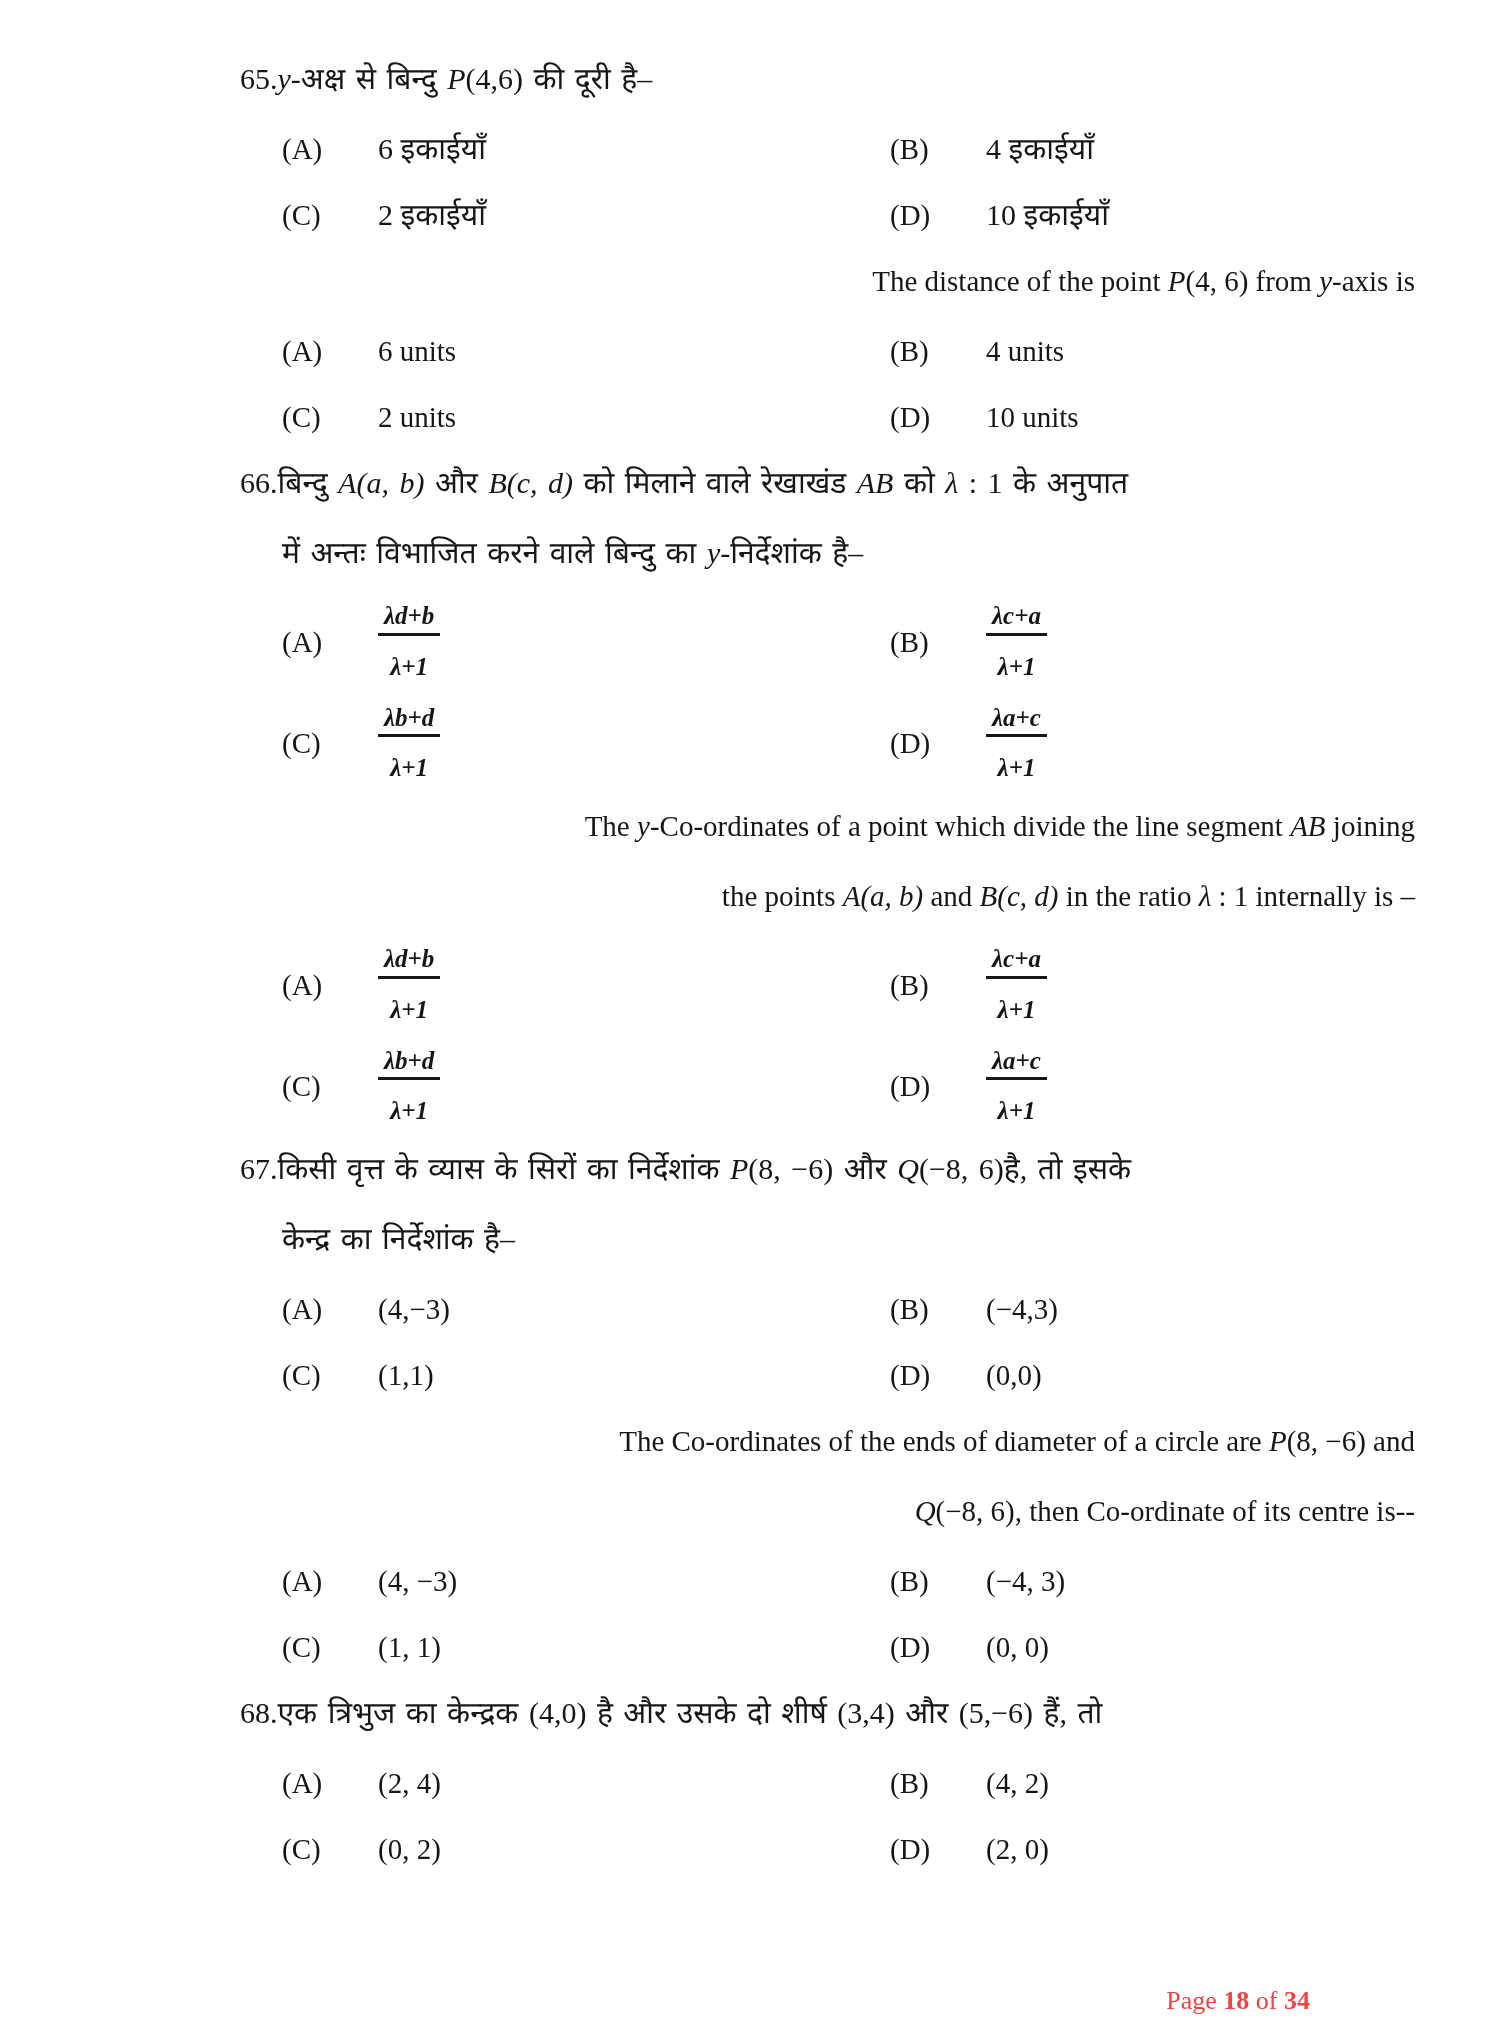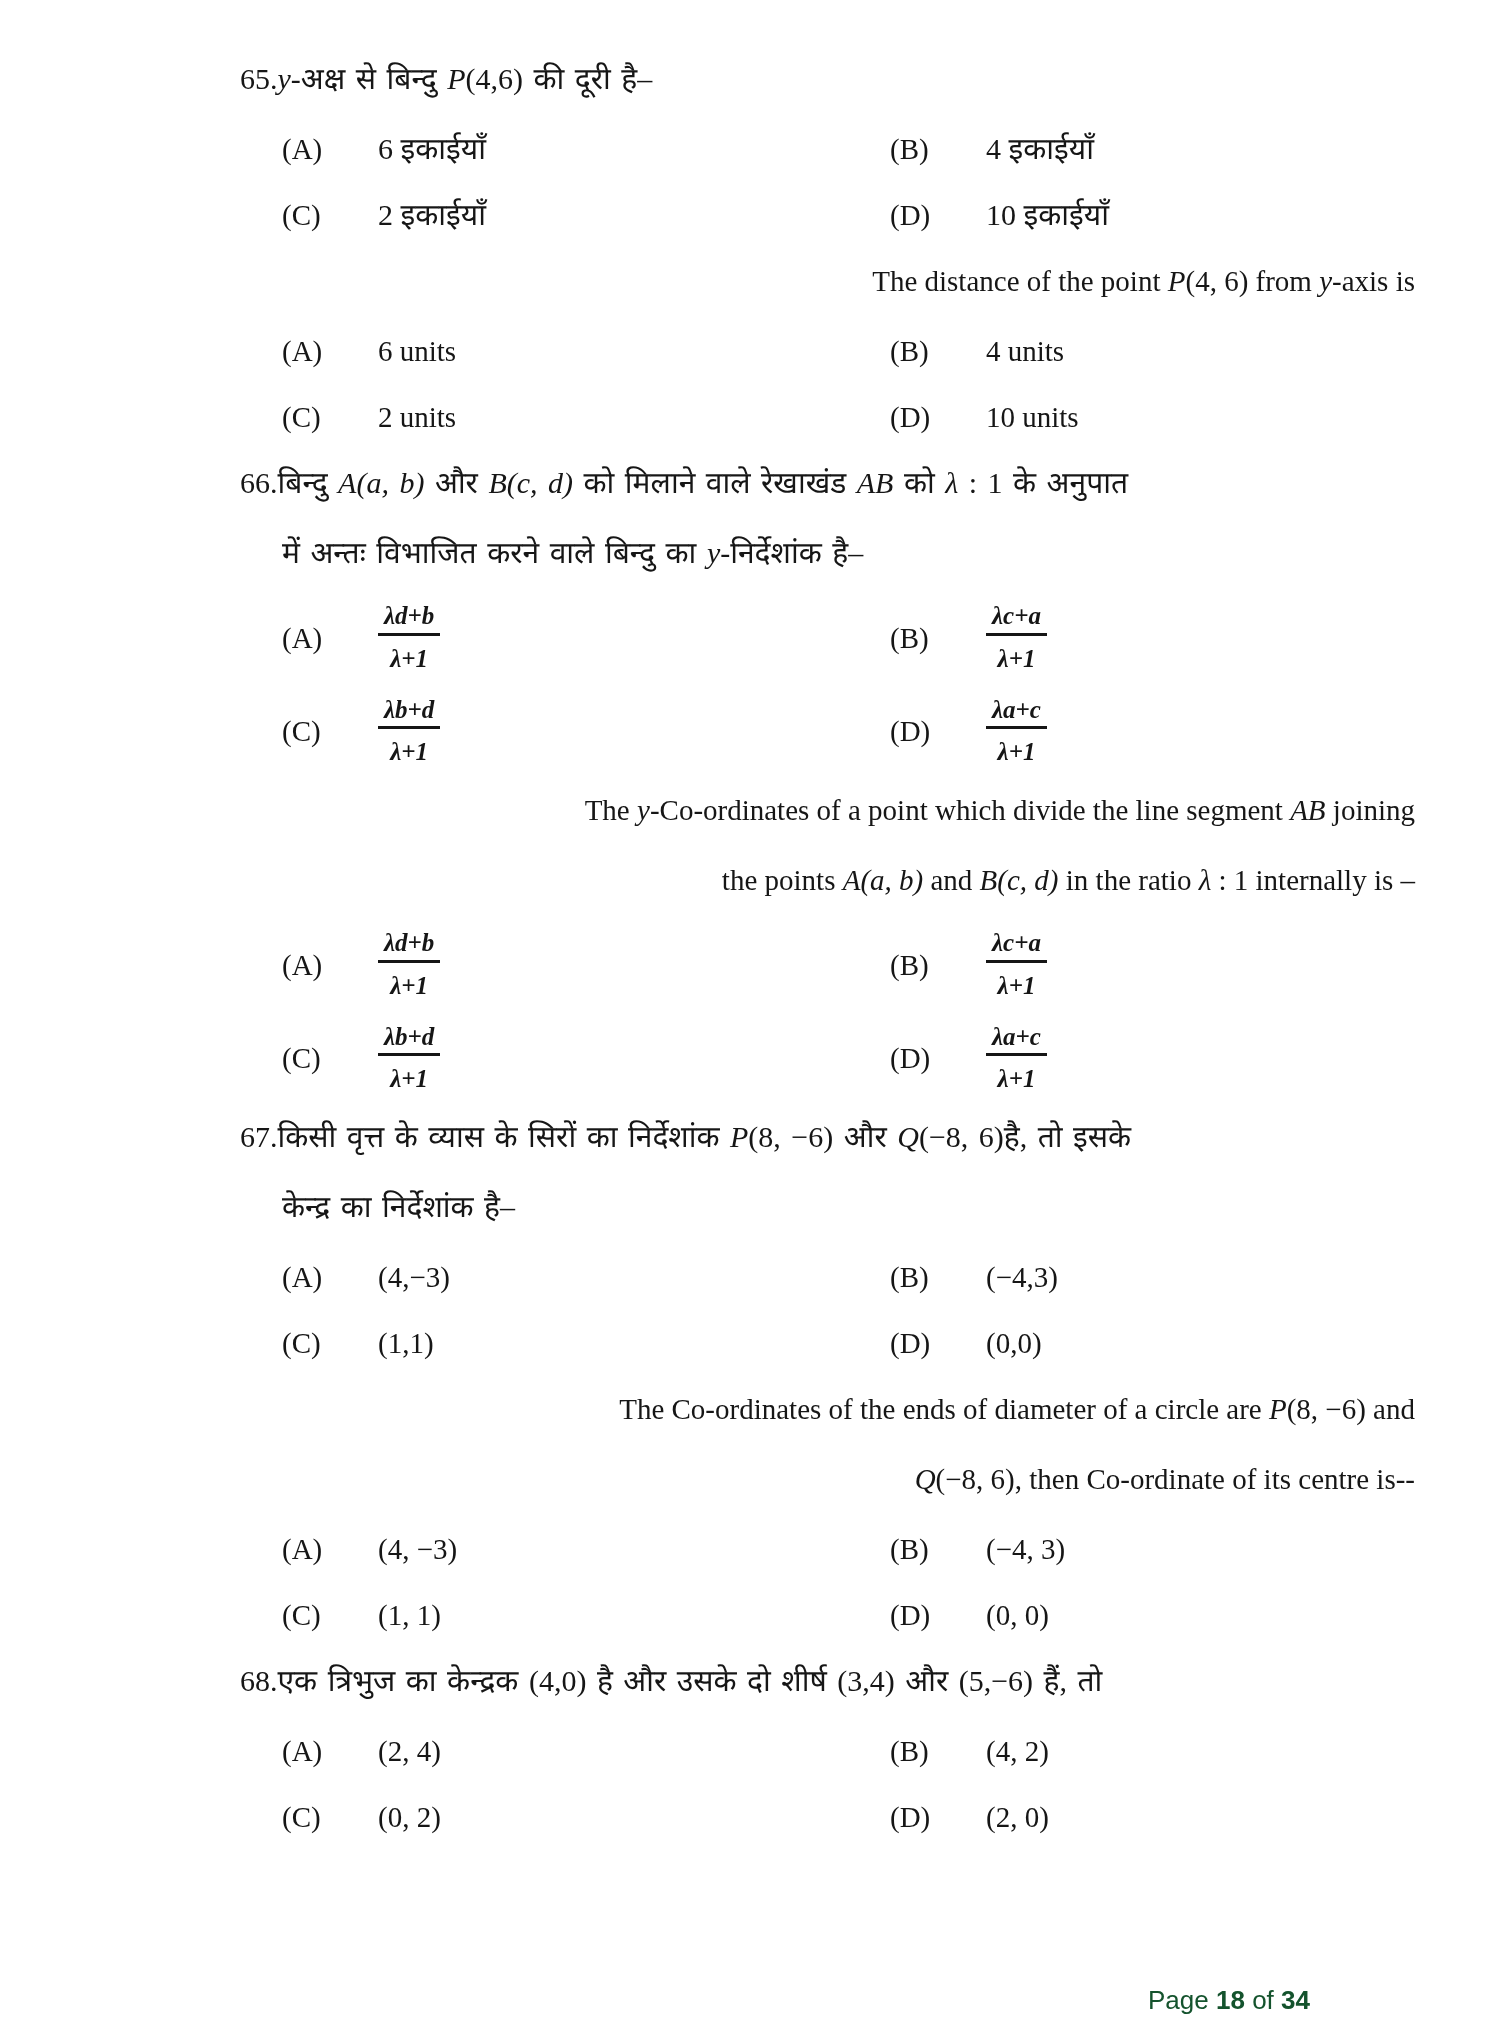--- a/index.html
+++ b/index.html
@@ -39,27 +39,27 @@
   .frac {
     display:inline-block;
     text-align:center;
     font-style:italic;
     font-weight:bold;
     font-size:25px;
     line-height:1.15;
     vertical-align:middle;
   }
   .frac .num { display:block; border-bottom:3px solid #161616; padding:0 6px 2px 6px; }
-  .frac .den { display:block; padding-top:9px;text-align:center; }
+  .frac .den { display:block; padding-top:17px;text-align:center; }
   .footer {
     position:absolute;
     right:195px; bottom:18px;
-    font-family:Liberation Sans, sans-serif;
+    font-family:Liberation Serif, serif;
     font-size:26px;
-    color:#14532d;
+    color:#ef4444;
   }
   .footer b { font-weight:bold; }
 </style>
 </head>
 <body>
 
 <div class="sheet">
 
   <section class="question">
     <p class="q-line hindi"><span>65.</span><span class="math">y</span><span>-अक्ष से बिन्दु </span><span class="math">P</span><span>(4,6) की दूरी है–</span></p>

